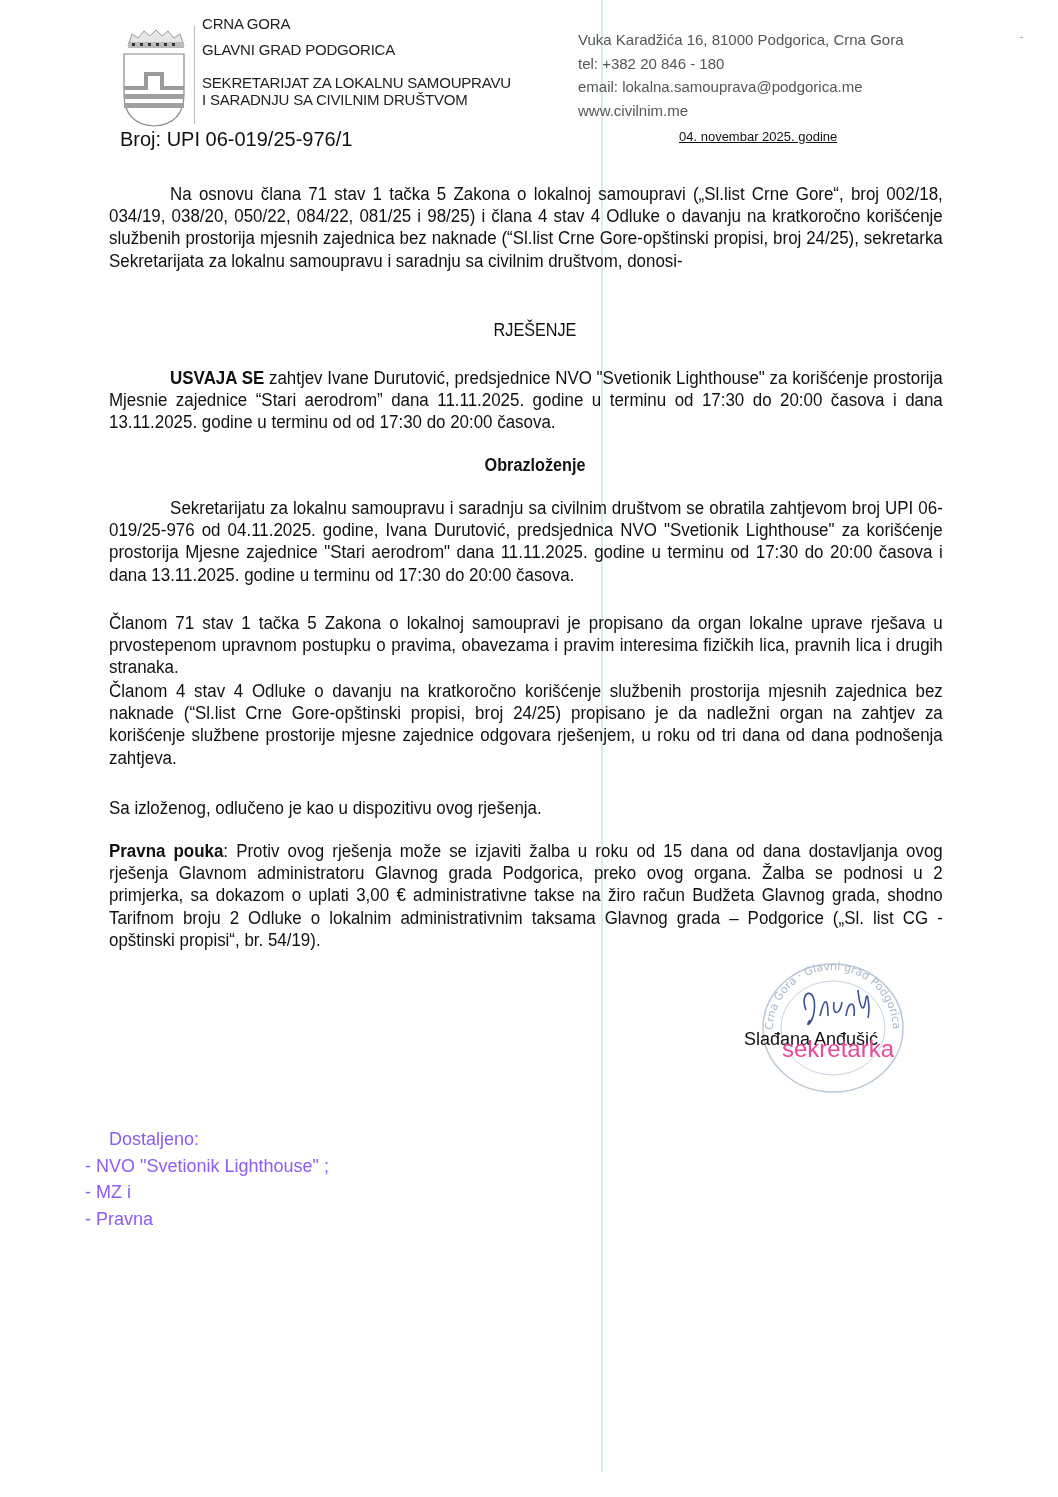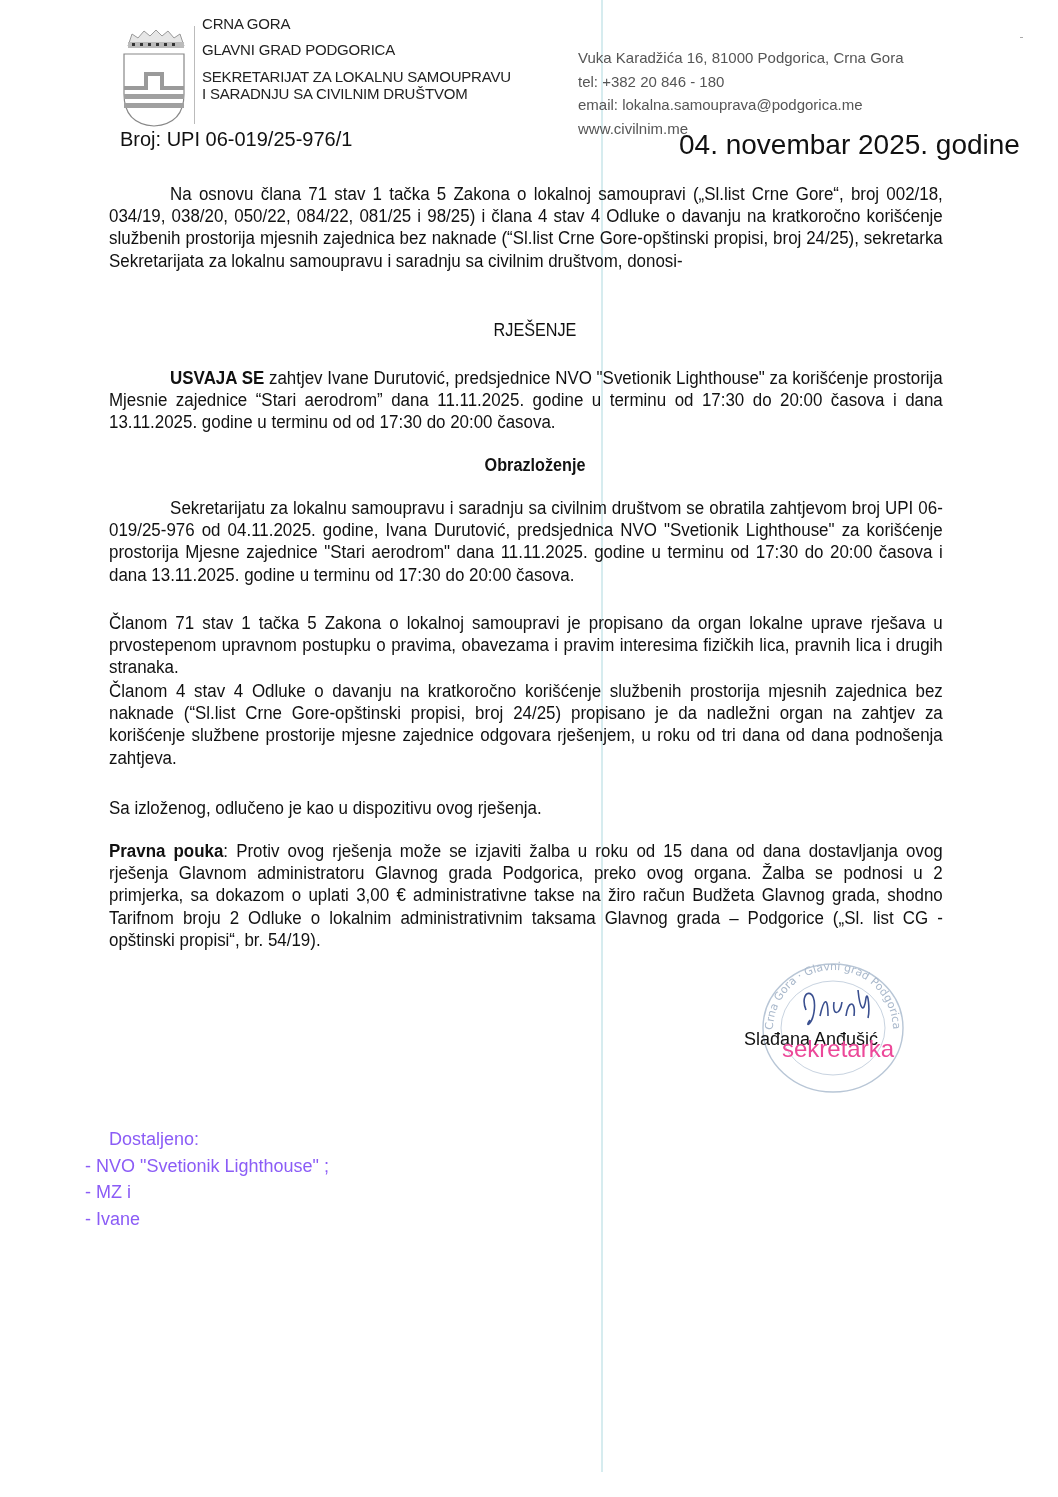--- a/index.html
+++ b/index.html
@@ -5,24 +5,24 @@
   html, body { margin: 0; padding: 0; background: #ffffff; }
   body { width: 1058px; height: 1497px; position: relative; overflow: hidden;
          font-family: "Liberation Sans", sans-serif; color: #111; }
   .scan-line { position: absolute; left: 601px; top: 0; width: 2px; height: 1472px; background: #d6ecef; }
   .logo { position: absolute; left: 118px; top: 28px; width: 72px; height: 100px; }
   .hdr-divider { position: absolute; left: 194px; top: 26px; width: 1px; height: 98px; background: #bbb; }
   .org { position: absolute; left: 202px; top: 12px; font-size: 15px; line-height: 23px; color: #222; letter-spacing: -0.2px; }
   .org div { white-space: nowrap; }
   .org .gap { margin-top: 3px; }
   .org .tight { line-height: 17px; }
-  .contact { position: absolute; left: 578px; top: 28px; font-size: 15px; line-height: 23.5px; color: #555; margin-top: 18px; }
+  .contact { position: absolute; left: 578px; top: 28px; font-size: 15px; line-height: 23.5px; color: #555; }
   .contact div { white-space: nowrap; }
   .broj { position: absolute; left: 120px; top: 128px; font-size: 20px; color: #111; }
-  .date { position: absolute; left: 679px; top: 129px; font-size: 28px; color: #111; }
+  .date { position: absolute; left: 679px; top: 129px; font-size: 13px; color: #111; text-decoration: underline; }
   .body-text { position: absolute; left: 109px; width: 834px; font-size: 18px; line-height: 22.2px;
                text-align: justify; transform: scaleX(0.94); transform-origin: left top; width: 887px; }
   .indent { text-indent: 65px; }
   .center-title { position: absolute; left: 0; width: 1058px; text-align: center; font-size: 18px; font-weight: bold; transform: scaleX(0.9); }
   .p1 { top: 183px; }
   .t1 { top: 320px; left: 6px; }
   .p2 { top: 367px; }
   .t2 { top: 455px; left: 6px; }
   .p3 { top: 497px; }
   .p4 { top: 612px; }
@@ -57,21 +57,21 @@
   <path d="M6 26 L66 26 L66 66 Q66 96 36 98 Q6 96 6 66 Z" fill="#fff" stroke="#888" stroke-width="1.2"></path>
   <path d="M6 58 L26 58 L26 44 L46 44 L46 58 L66 58 L66 62 L42 62 L42 48 L30 48 L30 62 L6 62 Z" fill="#9a9a9a"></path>
   <rect x="6" y="66" width="60" height="5" fill="#a0a0a0"></rect>
   <rect x="6" y="75" width="60" height="5" fill="#a0a0a0"></rect>
 </svg>
 <div class="hdr-divider"></div>
 
 <div class="org">
   <div>CRNA GORA</div>
   <div class="gap">GLAVNI GRAD PODGORICA</div>
-  <div class="gap tight" style="margin-top:7px">SEKRETARIJAT ZA LOKALNU SAMOUPRAVU</div>
+  <div class="gap tight" style="margin-top:13px">SEKRETARIJAT ZA LOKALNU SAMOUPRAVU</div>
   <div class="tight">I SARADNJU SA CIVILNIM DRUŠTVOM</div>
 </div>
 
 <div class="contact">
   <div>Vuka Karadžića 16, 81000 Podgorica, Crna Gora</div>
   <div>tel: +382 20 846 - 180</div>
   <div>email: lokalna.samouprava@podgorica.me</div>
   <div>www.civilnim.me</div>
 </div>
 
@@ -103,14 +103,14 @@
   <text font-size="11" fill="#a9b8cb" font-family="DejaVu Sans, sans-serif"><textPath href="#arc">Crna Gora · Glavni grad Podgorica · PODGORICA</textPath></text>
   <path d="M58 60 C50 40 70 35 66 62 C64 75 56 78 62 70 M72 66 C76 48 80 46 80 66 M86 52 C84 66 92 66 94 52 M98 66 C100 50 108 50 106 66 M110 40 C112 60 116 64 118 48 C120 40 122 60 120 68" fill="none" stroke="#3a4f8f" stroke-width="1.6"></path>
 </svg>
 <div class="sig-name">Slađana Anđušić</div>
 <div class="sig-role">sekretarka</div>
 
 <div class="dist">
   <div class="head">Dostaljeno:</div>
   <div>- NVO "Svetionik Lighthouse" ;</div>
   <div>- MZ i</div>
-  <div>- Ivane</div>
+  <div>- Pravna</div>
 </div>
 
 </body></html>

